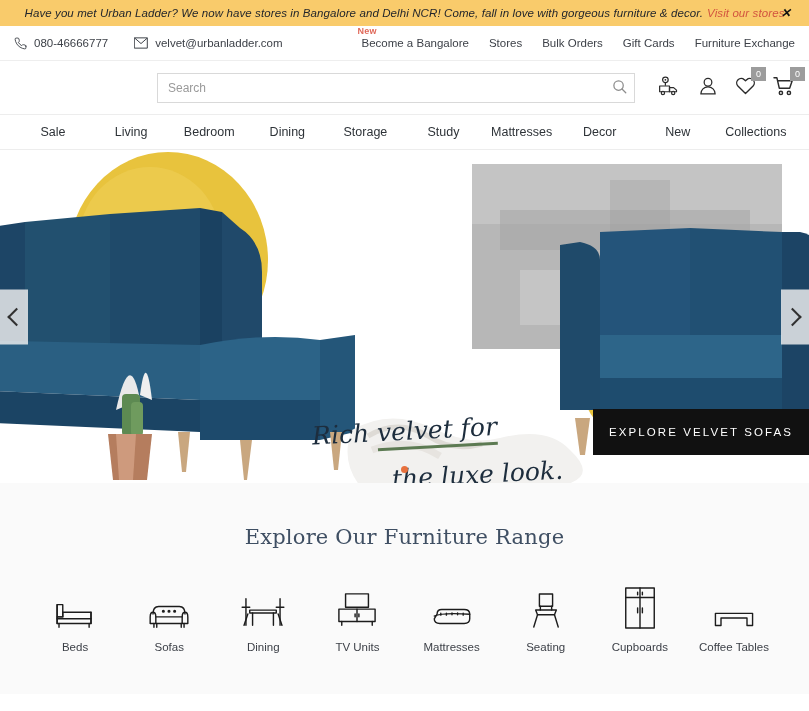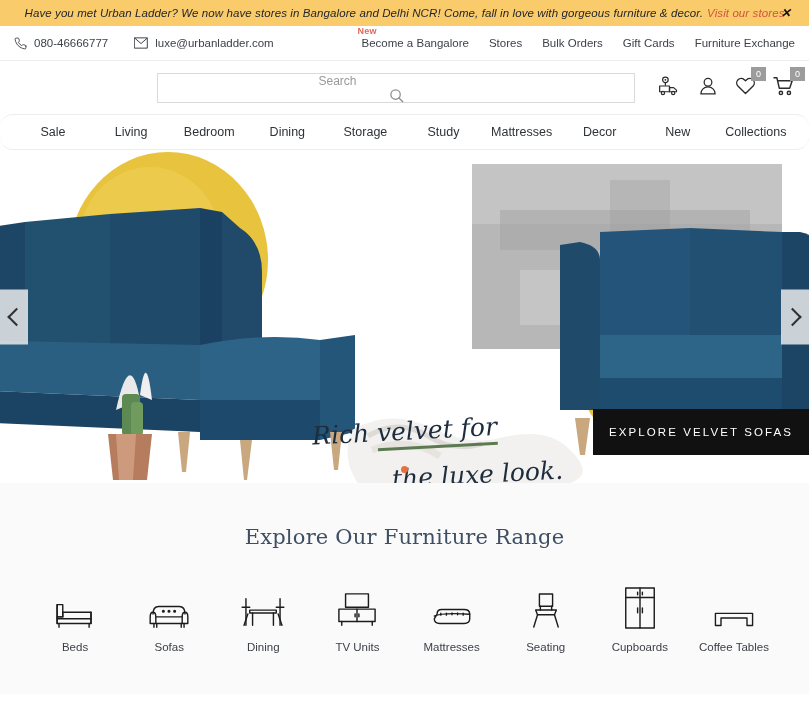--- a/index.html
+++ b/index.html
@@ -98,21 +98,20 @@
 
   .searchwrap {
     position: absolute;
     left: 157px; top: 50%;
     transform: translateY(-50%);
     width: 478px; height: 30px;
     border: 1px solid #d9d9d9;
     background: #fff;
     display: flex;
     align-items: center;
-    flex-direction: column;
   }
   .searchwrap input {
     flex: 1;
     height: 100%;
     border: none;
     outline: none;
     padding: 0 10px;
     font-size: 12px;
     color: #3d4148;
     font-family: "Liberation Sans", sans-serif;
@@ -149,21 +148,20 @@
   
   .nav {
     height: 36px;
     display: flex;
     align-items: center;
     border-top: 1px solid #ededed;
     border-bottom: 1px solid #ededed;
     padding: 16px 14px;
     font-size: 12.5px;
     color: #2e3338;
-    border-radius: 13px;
   }
   .nav-item {
     flex: 1;
     text-align: center;
     cursor: pointer;
     white-space: nowrap;
   }
 
   
   .hero {
@@ -296,21 +294,21 @@
       </span>
       <span>080-46666777</span>
     </div>
     <div class="contact-item">
       <span>
         <svg width="14" height="12" viewBox="0 0 24 20" fill="none" stroke="#3d4148" stroke-width="1.7" stroke-linecap="round" stroke-linejoin="round">
           <rect x="1.2" y="1.2" width="21.6" height="17.6"></rect>
           <path d="M1.8 2 12 11 22.2 2"></path>
         </svg>
       </span>
-      <span>luxe@urbanladder.com</span>
+      <span>velvet@urbanladder.com</span>
     </div>
   </div>
 
   <div class="util-links">
     <a>
       <span class="newbadge">New</span>
       <span>Become a Bangalore</span>
     </a>
     <a>Stores</a>
     <a>Bulk Orders</a>

